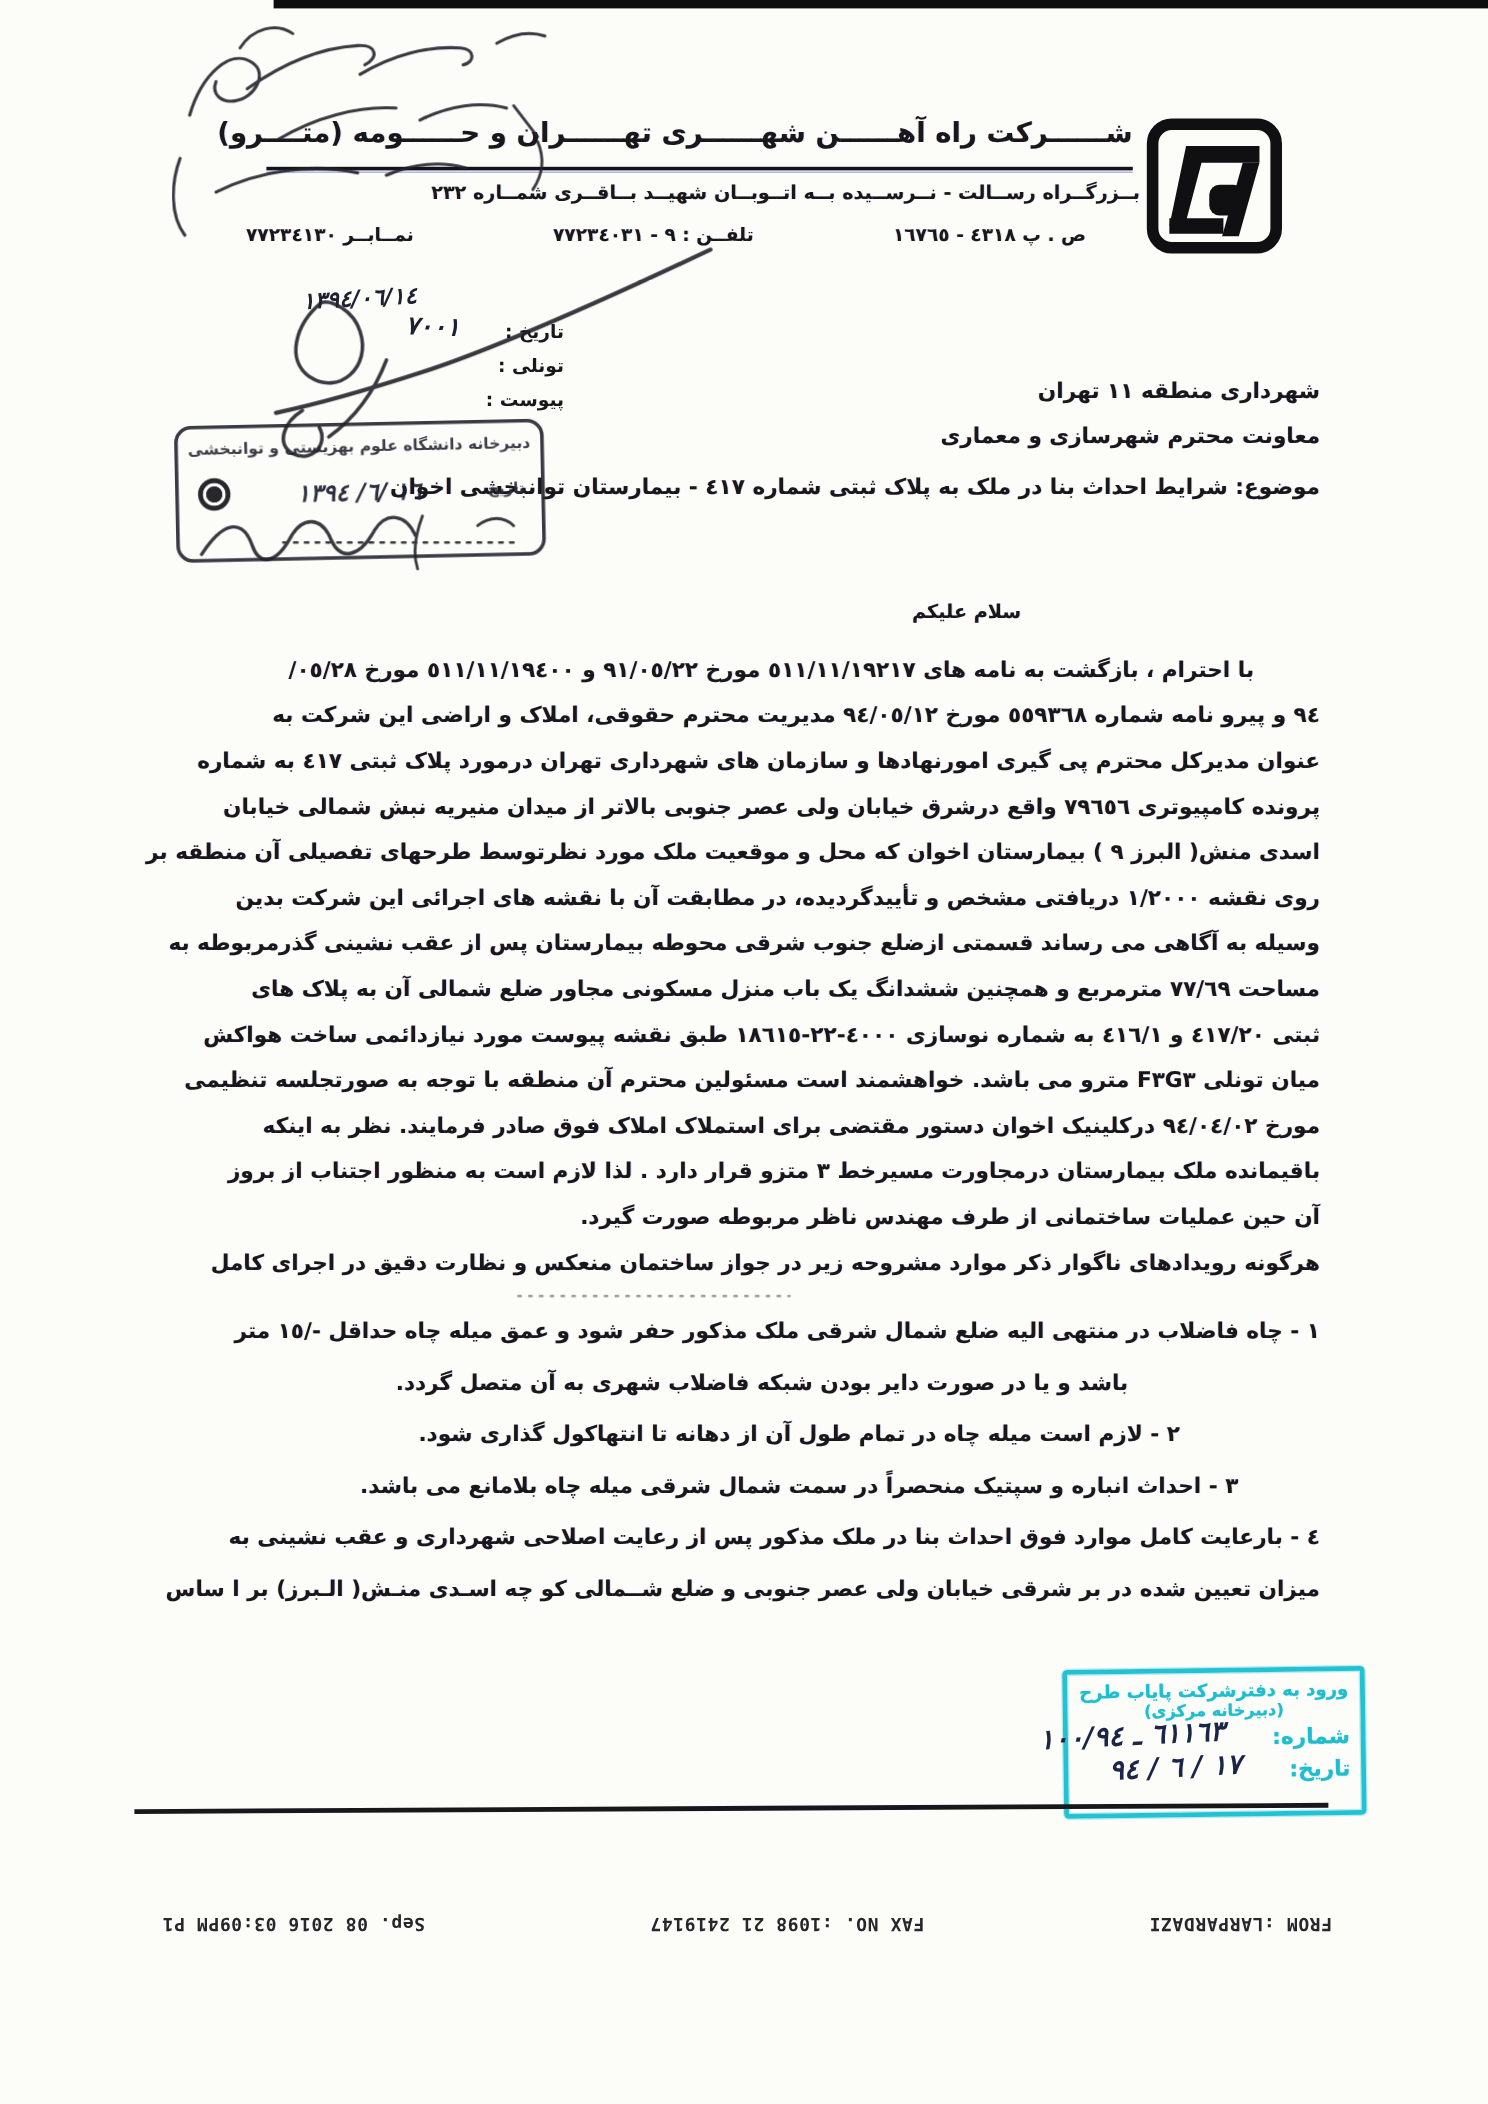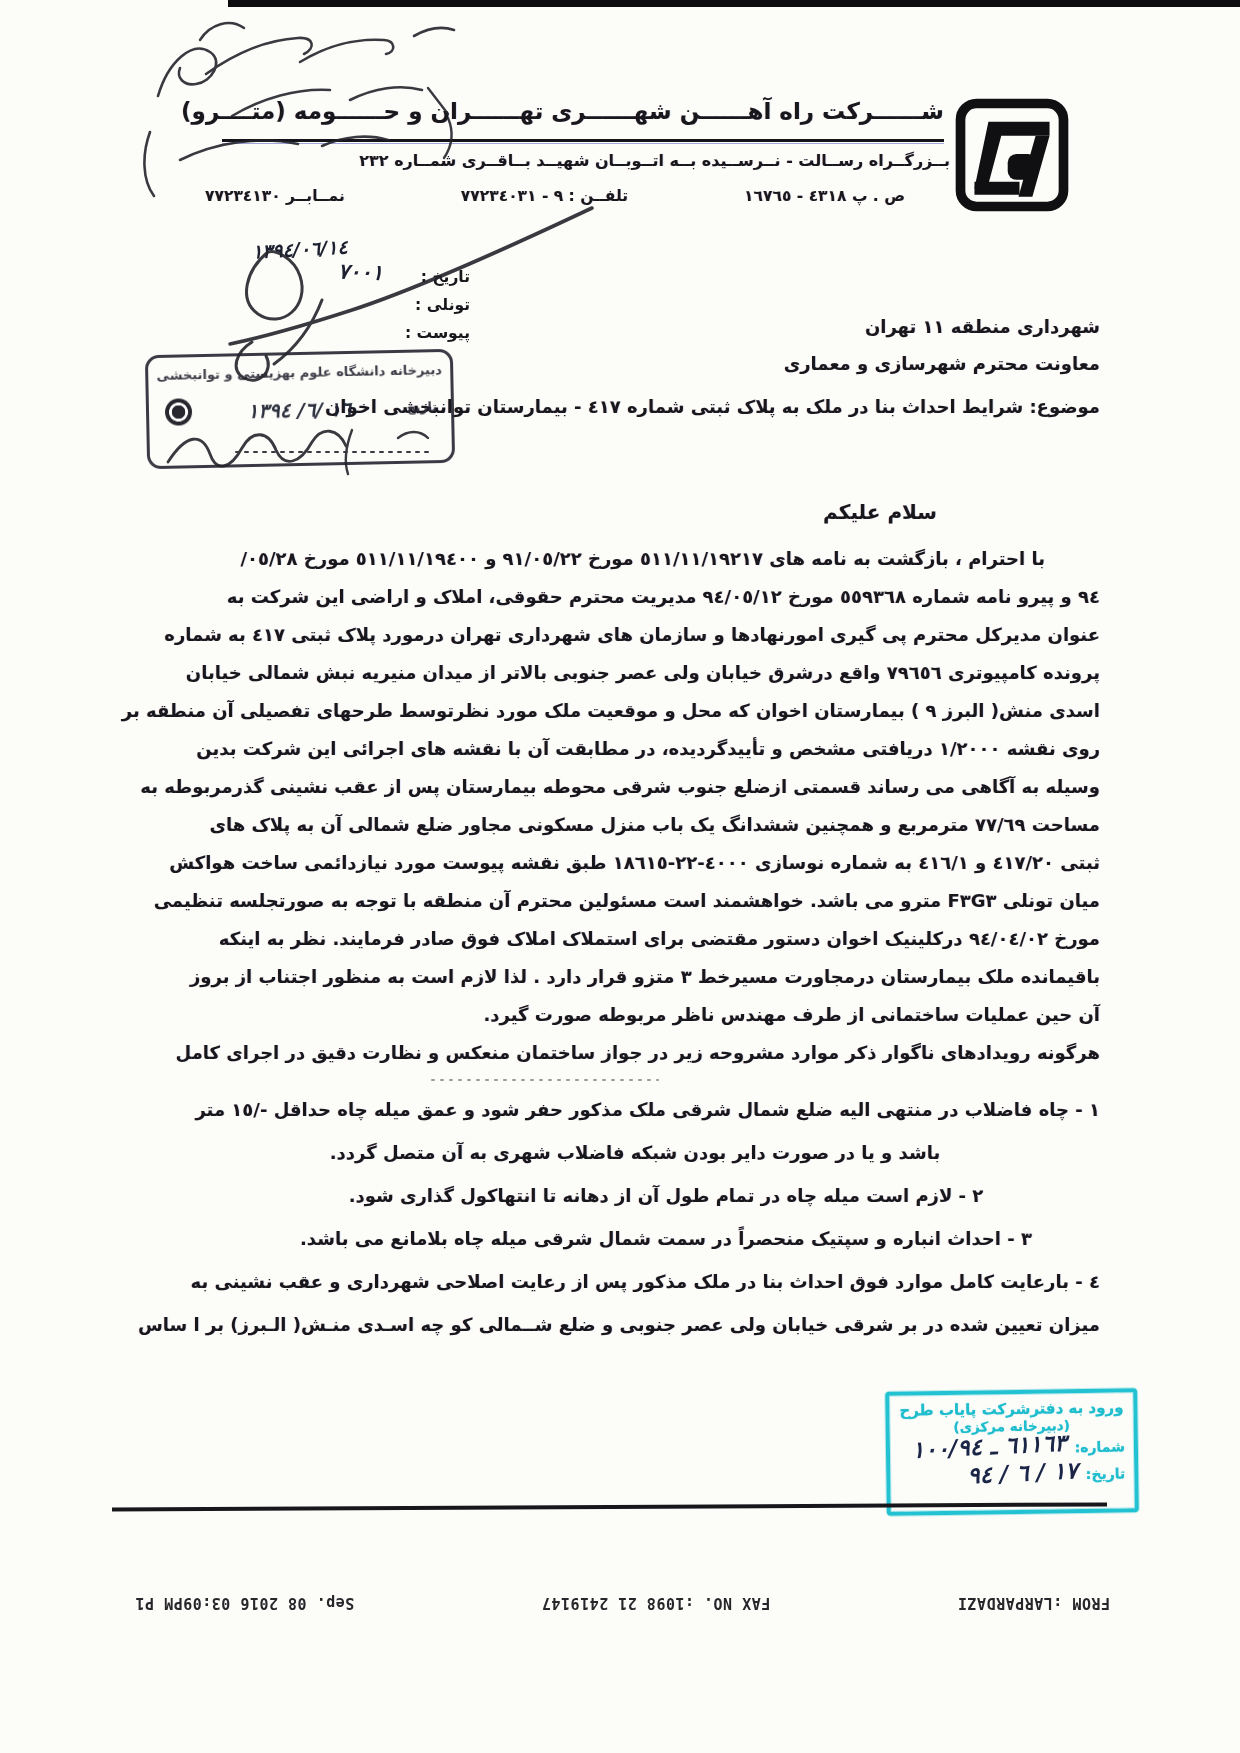--- a/index.html
+++ b/index.html
@@ -41,22 +41,22 @@
   .univ-dateval{font-size:20px;direction:rtl;}
   .univ-emblem{width:27px;height:27px;border-radius:50%;
                background:radial-gradient(circle,#17171e 34%,#fff 37% 48%,#17171e 51% 100%);}
 
   
   .recip{left:500px;top:316px;width:600px;direction:rtl;text-align:right;
          font-size:18px;font-weight:700;}
   .recip div{height:37px;}
   .subject{left:390px;top:396px;width:710px;direction:rtl;text-align:right;
            font-size:18px;font-weight:700;white-space:nowrap;}
-  .salutation{left:760px;top:500px;width:240px;direction:rtl;text-align:center;
-              font-size:20px;font-weight:700;}
+  .salutation{left:760px;top:500px;width:240px;direction:rtl;text-align:left;
+              font-size:16px;font-weight:700;}
 
   
   .bodyblk{left:232px;top:540px;width:868px;direction:rtl;text-align:right;}
   .bline{line-height:38px;height:38px;font-size:18px;font-weight:700;white-space:nowrap;}
   .itemsblk{left:232px;top:1088px;width:868px;direction:rtl;text-align:center;}
   .iline{line-height:43px;height:43px;font-size:18px;font-weight:700;white-space:nowrap;}
   .ind1{padding-right:55px;}
   .ind2{padding-right:62px;}
 
   
@@ -65,21 +65,21 @@
 
   
   .entry-stamp{left:886px;top:1390px;width:244px;height:116px;border:4px solid #22c2d2;
                border-radius:4px;transform:rotate(-0.8deg);direction:rtl;z-index:6;
                box-shadow:0 0 0 1px rgba(34,194,210,.3), inset 0 0 0 1px rgba(34,194,210,.3);}
   .es-title{margin-top:6px;text-align:center;font-size:15px;font-weight:700;color:#1fbdcd;
             text-shadow:0 0 1px rgba(31,189,205,.8);white-space:nowrap;}
   .es-sub{text-align:center;font-size:13.5px;font-weight:700;color:#1fbdcd;
           text-shadow:0 0 1px rgba(31,189,205,.8);}
   .es-row{display:flex;direction:rtl;align-items:center;gap:8px;padding:0 9px;margin-top:1px;}
-  .es-label{font-size:14px;font-weight:700;color:#1fbdcd;text-shadow:0 0 1px rgba(31,189,205,.8);}
+  .es-label{font-size:18px;font-weight:700;color:#1fbdcd;text-shadow:0 0 1px rgba(31,189,205,.8);margin-left:32px;}
   .es-val{font-size:23px;font-weight:700;font-style:italic;color:#1a2547;direction:rtl;
           transform:rotate(-2deg) translateY(-2px);white-space:nowrap;}
 
   
   .faxline{left:135px;top:1594px;width:975px;display:flex;justify-content:space-between;
            transform:rotate(180deg);font-family:"DejaVu Sans Mono",monospace;
            font-size:15px;font-weight:700;color:#26262b;letter-spacing:.5px;}
 
   .scribbles{left:0;top:0;width:1240px;height:1753px;z-index:6;pointer-events:none;}
 </style>

